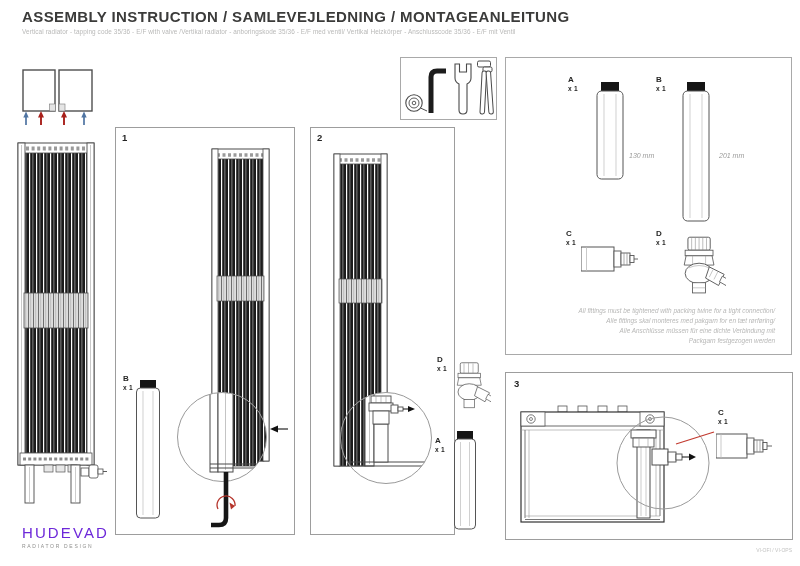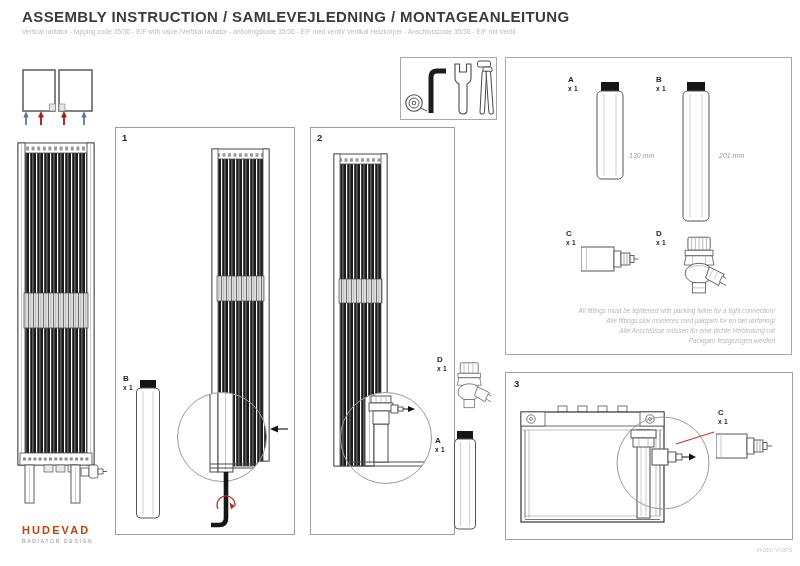--- a/index.html
+++ b/index.html
@@ -10,21 +10,21 @@
   .subtitle{font-size:6.4px;color:#b9b9b8;letter-spacing:.1px;white-space:nowrap;}
   .box{border:1px solid #a9a9a9;background:#fff;box-sizing:border-box;}
   .panel{border:1px solid #9d9d9d;background:#fff;box-sizing:border-box;}
   .stepnum{font-size:9.5px;font-weight:bold;color:#242424;}
   .callout{line-height:1.08;}
   .co-letter{font-size:8px;font-weight:bold;color:#262625;}
   .co-qty{font-size:6.6px;font-weight:bold;color:#262625;letter-spacing:.2px;}
   .mm{font-size:7px;font-style:italic;color:#9b9b9a;white-space:nowrap;}
   .notes{font-size:6.4px;font-style:italic;color:#b7b7b6;text-align:right;line-height:1.55;}
   .notes span{display:block;}
-  .brand{font-size:11px;font-weight:bold;letter-spacing:2.1px;color:#c2410c;}
+  .brand{font-size:15px;font-weight:normal;letter-spacing:2.1px;color:#6d28d9;}
   .brand-sub{font-size:5px;letter-spacing:1.7px;color:#8f8f8d;margin-top:2px;}
   .doccode{font-size:5px;color:#c3c3c2;text-align:right;}
   svg{display:block;}
 </style>
 </head>
 <body>
 
 <div class="page">
 
   <svg width="0" height="0" style="position:absolute" aria-hidden="true">

